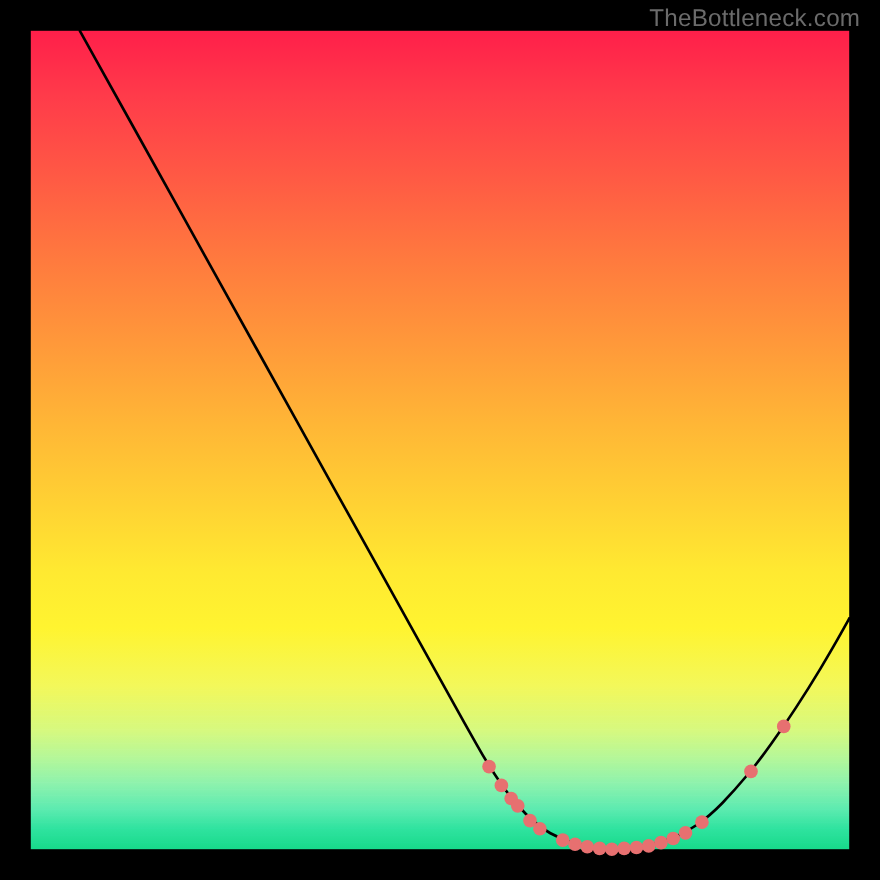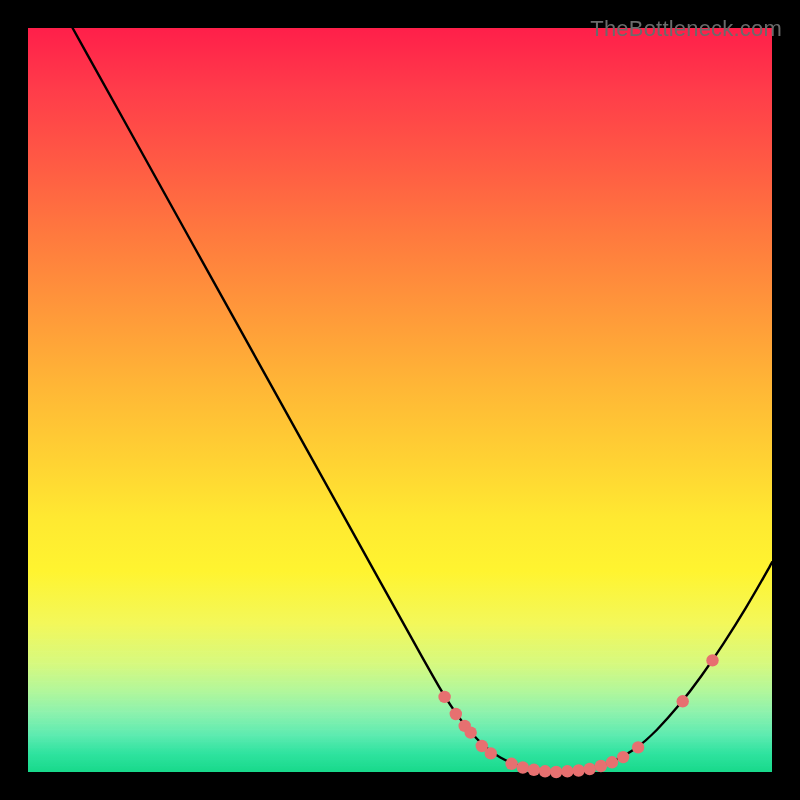--- a/index.html
+++ b/index.html
@@ -14,21 +14,21 @@
   .frame {
     position: absolute;
     left: 0;
     top: 0;
     width: 800px;
     height: 800px;
     background: #000;
   }
   .watermark {
     position: absolute;
-    top: 16px;
+    top: 4px;
     right: 18px;
     color: #6b6b6b;
     font-size: 22px;
     font-weight: 500;
     letter-spacing: 0.2px;
     z-index: 5;
   }
   .plot {
     position: absolute;
     left: 28px;

